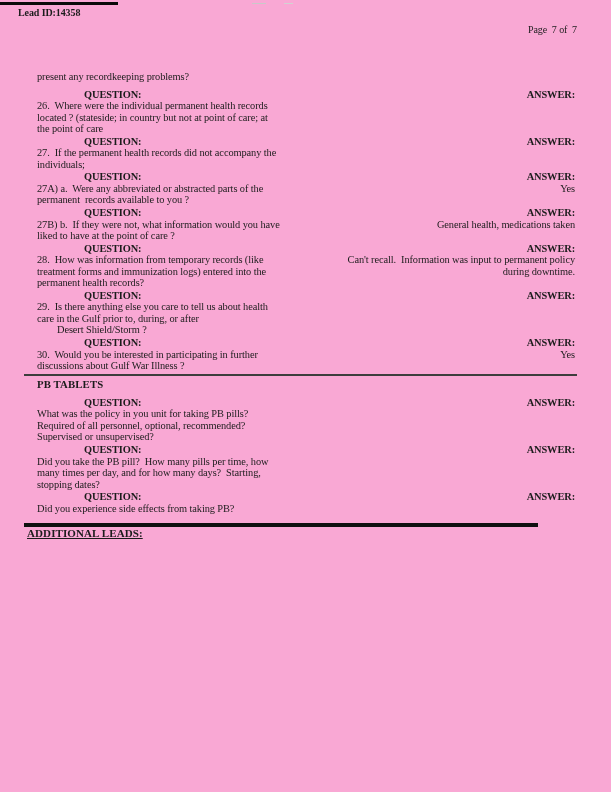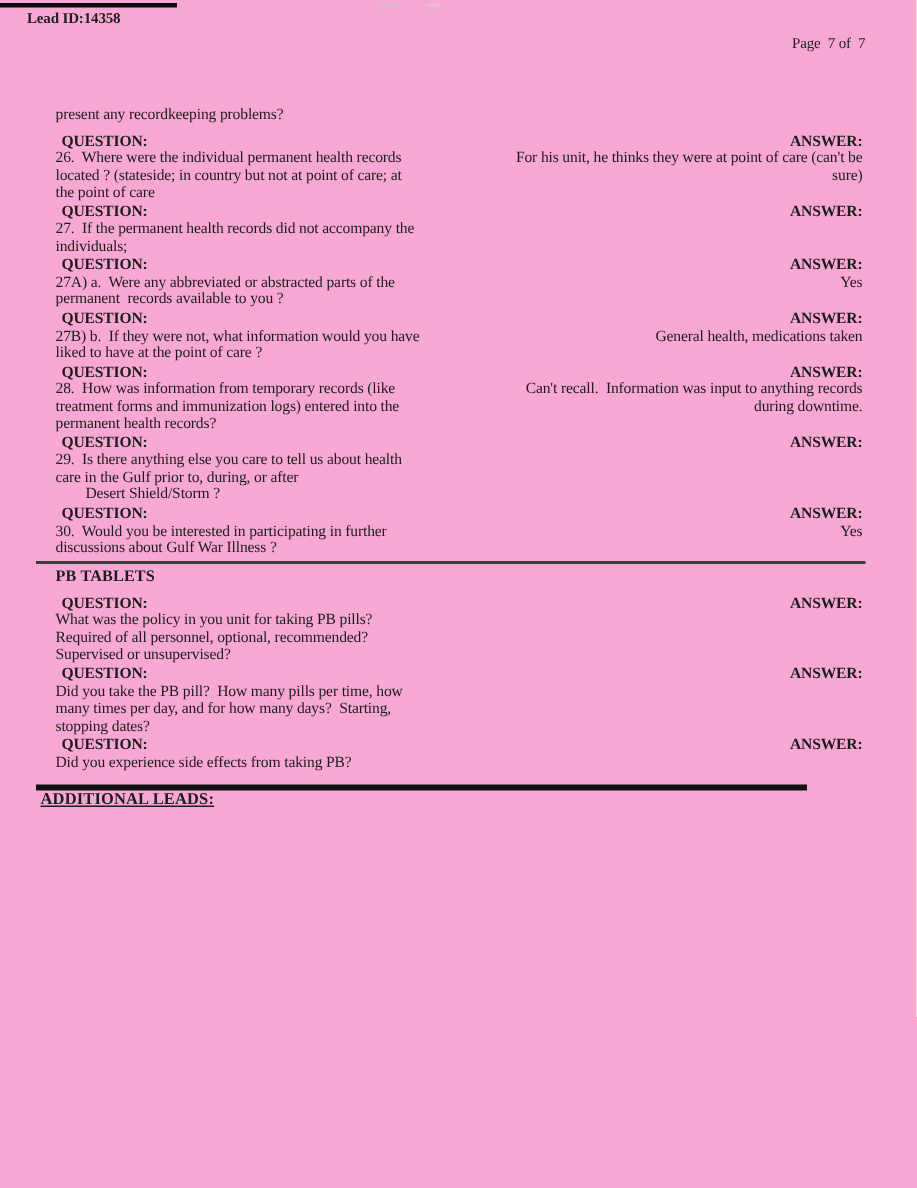--- a/index.html
+++ b/index.html
@@ -24,21 +24,21 @@
   .page-num { position: absolute; top: 10px; left: 528px; font-size: 10px; white-space: pre; margin-top: 14px; }
 
   .body-flow { position: absolute; top: 71px; left: 37px; width: 538px; }
 
   .intro-line { margin-bottom: 6px; white-space: pre-wrap; }
 
   .qa-row { display: flex; margin-top: 1.2px; align-items: flex-start; }
   .q-col { width: 238px; flex: none; }
   .a-col { width: 300px; flex: none; text-align: right; }
   .label { font-weight: bold; }
-  .q-col .label { padding-left: 4px; }
+  .q-col .label { padding-left: 4px; margin-left: 43px; }
   .a-col .label { padding-left: 9px; }
   .q-text { white-space: pre-wrap; width: 256px; }
   .a-text { white-space: pre-wrap; min-height: 0; }
 
   .rule-thin {
     height: 1.6px; background: #3d3d3d;
     margin-left: -13px; width: 553px; margin-top: 2.5px;
   }
   .pb-title { font-weight: bold; font-size: 10.8px; margin-top: 3.5px; letter-spacing: 0.1px; }
   .pb-gap { height: 5px; }
@@ -70,22 +70,20 @@
 
     <div class="qa-row">
       <div class="q-col">
         <div class="label">QUESTION:</div>
         <div class="q-text">26.  Where were the individual permanent health records
 located ? (stateside; in country but not at point of care; at
 the point of care</div>
       </div>
       <div class="a-col">
         <div class="label">ANSWER:</div>
-        <div class="a-text">For his unit, he thinks they were at point of care (can't be
-sure)</div>
       </div>
     </div>
 
     <div class="qa-row">
       <div class="q-col">
         <div class="label">QUESTION:</div>
         <div class="q-text">27.  If the permanent health records did not accompany the
 individuals;</div>
       </div>
       <div class="a-col">
@@ -120,21 +118,21 @@
 
     <div class="qa-row">
       <div class="q-col">
         <div class="label">QUESTION:</div>
         <div class="q-text">28.  How was information from temporary records (like
 treatment forms and immunization logs) entered into the
 permanent health records?</div>
       </div>
       <div class="a-col">
         <div class="label">ANSWER:</div>
-        <div class="a-text">Can't recall.  Information was input to anything records
+        <div class="a-text">Can't recall.  Information was input to permanent policy
 during downtime.</div>
       </div>
     </div>
 
     <div class="qa-row">
       <div class="q-col">
         <div class="label">QUESTION:</div>
         <div class="q-text">29.  Is there anything else you care to tell us about health
 care in the Gulf prior to, during, or after
         Desert Shield/Storm ?</div>

